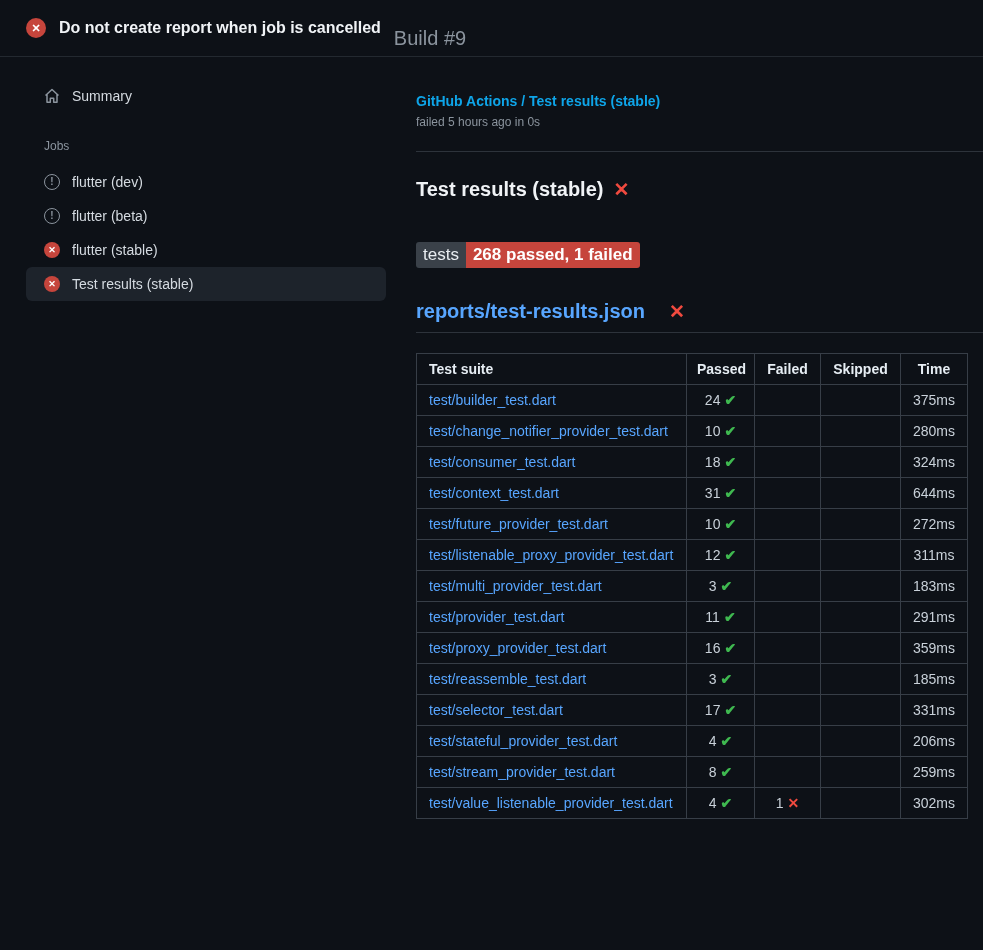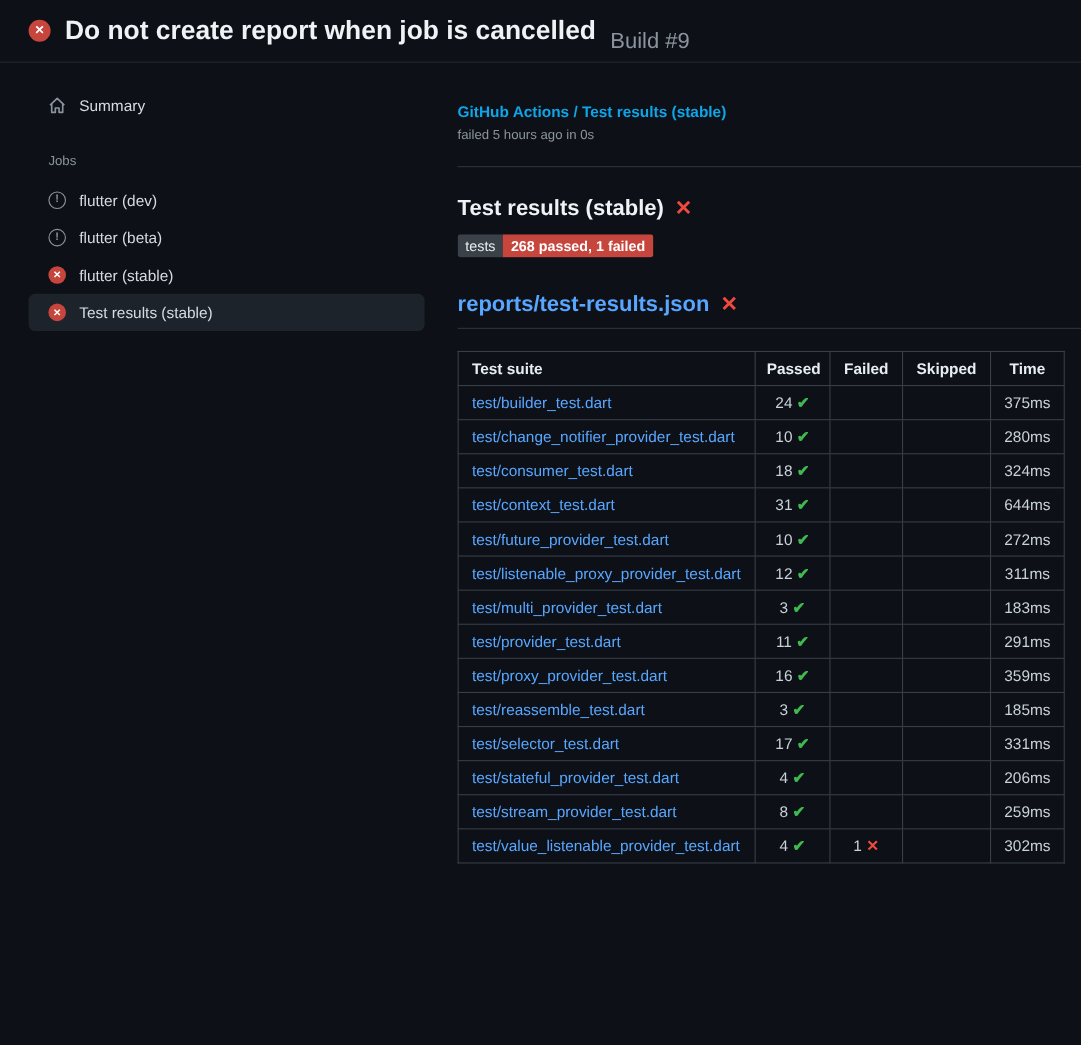--- a/index.html
+++ b/index.html
@@ -10,21 +10,21 @@
     font-family: "Liberation Sans", sans-serif; font-size: 14px;
   }
   a { text-decoration: none; }
 
   
   .app-header {
     display: flex; align-items: center; gap: 13px;
     height: 57px; padding: 0 26px;
     border-bottom: 1px solid #232930;
   }
-  .run-title { margin: 0; font-size: 24px; font-weight: 700; color: #f0f3f6; white-space: nowrap; }
+  .run-title { margin: 0; font-size: 16px; font-weight: 700; color: #f0f3f6; white-space: nowrap; }
   .build-label { font-size: 20px; color: #8b949e; white-space: nowrap; margin-top: 21px; }
 
   
   .icon-fail {
     flex: 0 0 16px; width: 16px; height: 16px; border-radius: 50%;
     background: var(--badge_red, #d23b33); color: #fff;
     font-size: 9px; font-weight: 700; line-height: 1;
     display: inline-flex; align-items: center; justify-content: center;
   }
   .icon-fail.lg { flex: 0 0 20px; width: 20px; height: 20px; font-size: 11px; }
@@ -54,26 +54,26 @@
   .breadcrumb { font-weight: 700; color: #0ea5e9; }
   .run-meta { margin-top: 6px; font-size: 12px; color: #8b949e; }
   .divider { border: 0; border-top: 1px solid #2d333b; margin: 22px 0 0 0; }
 
   .section-title {
     display: flex; align-items: center; gap: 10px;
     margin: 26px 0 0 0; font-size: 20px; font-weight: 700; color: #f0f3f6;
   }
   .x-mark { color: var(--red, #f0443b); font-weight: 700; font-size: 19px; line-height: 1; }
 
-  .badge { display: inline-flex; margin-top: 12px; font-size: 13px; border-radius: 3px; overflow: hidden; }
+  .badge { display: inline-flex; margin-top: 41px; font-size: 17px; border-radius: 3px; overflow: hidden; }
   .badge-label { background: var(--badge_gray, #3a4149); color: #e9edf1; padding: 3px 7px; }
   .badge-value { background: var(--badge_red, #c6453c); color: #fff; padding: 3px 7px; font-weight: bold; }
 
   .report-title {
-    display: flex; align-items: center; gap: 10px;
+    display: flex; align-items: center; gap: 24px;
     margin: 32px 0 0 0; padding-bottom: 9px;
     border-bottom: 1px solid #2d333b;
     font-size: 20px; font-weight: 700;
   }
   .report-link { color: var(--blue, #58a6ff); }
 
   .summary-line { margin: 22px 0 0 0; color: #cdd5dc; }
   .summary-line strong { color: #f0f3f6; }
 
   

